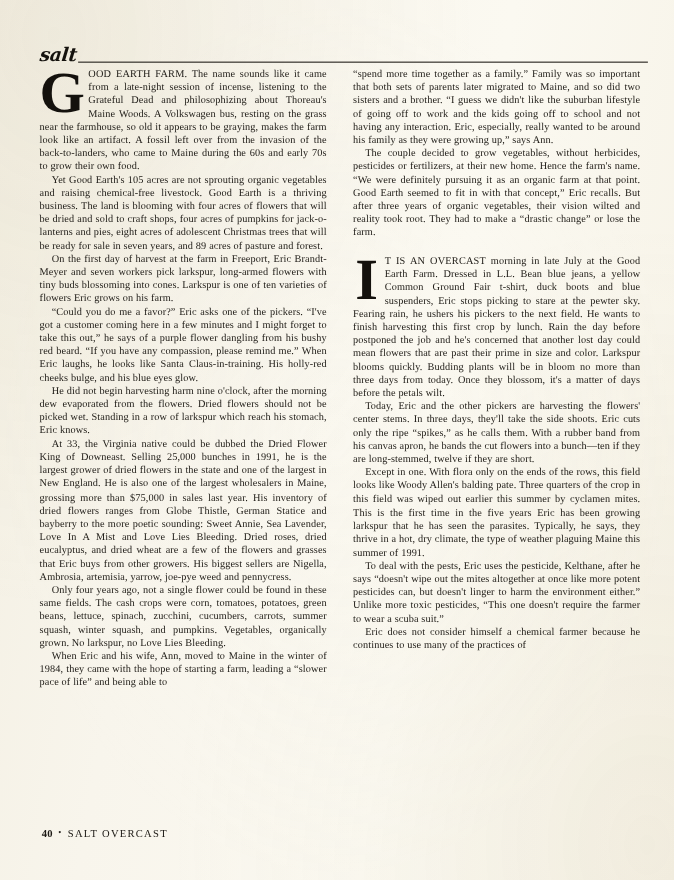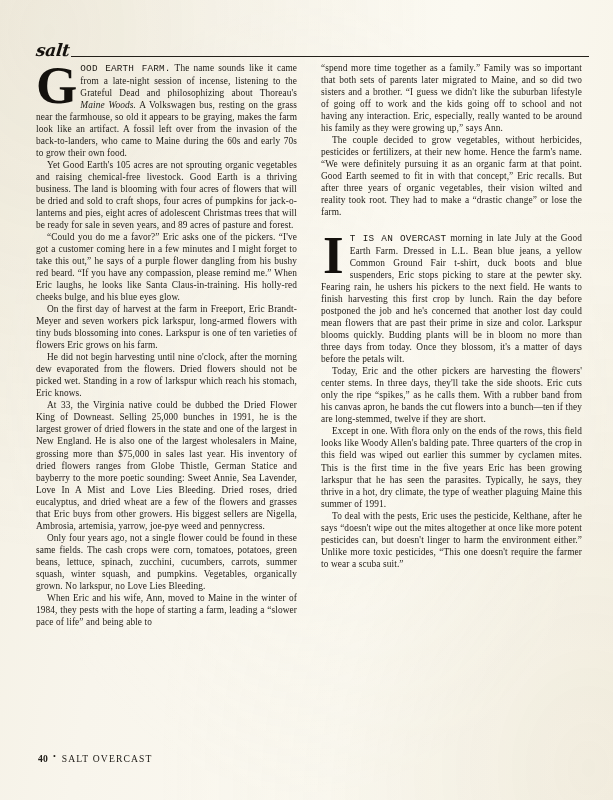--- a/index.html
+++ b/index.html
@@ -73,21 +73,21 @@
     hyphens: auto;
     -webkit-hyphens: auto;
     letter-spacing: 0.01em;
     word-spacing: 0.01em;
     color: #1d1a15;
   }
   p + p {
     text-indent: 11px;
   }
   p.no-indent { text-indent: 0; }
-  em, .ital { font-style: italic; }
+  em, .ital { }
 
   
   .dropcap-para {
     position: relative;
     min-height: 50px;
   }
   .dropcap {
     float: left;
     font-family: "Liberation Serif", "DejaVu Serif", serif;
     font-weight: 700;
@@ -100,21 +100,20 @@
     padding-top: 2px;
   }
   .dropcap.i {
     font-size: 53px;
     margin: 1px 6px -2px 2px;
     padding-top: 2px;
   }
   .smallcaps-lead {
     font-variant: small-caps;
     letter-spacing: 0.02em;
-    font-family: Liberation Mono, monospace;
   }
   .spacer-para {
     height: 14px;
   }
 
   
   .footer {
     position: absolute;
     left: 38px;
     bottom: 36px;
@@ -160,41 +159,42 @@
     <div class="masthead-rule"></div>
   </div>
 
   <div class="columns">
 
     <div class="col">
 
       <p class="dropcap-para no-indent"><span class="dropcap g">G</span><span class="smallcaps-lead">OOD EARTH FARM.</span><span> The name sounds like it came from a late-night session of incense, listening to the Grateful Dead and philosophizing about Thoreau's </span><span class="ital">Maine Woods.</span><span> A Volkswagen bus, resting on the grass near the farmhouse, so old it appears to be graying, makes the farm look like an artifact. A fossil left over from the invasion of the back-to-landers, who came to Maine during the 60s and early 70s to grow their own food.</span></p>
 
       <p>Yet Good Earth's 105 acres are not sprouting organic vegetables and raising chemical-free livestock. Good Earth is a thriving business. The land is blooming with four acres of flowers that will be dried and sold to craft shops, four acres of pumpkins for jack-o-lanterns and pies, eight acres of adolescent Christmas trees that will be ready for sale in seven years, and 89 acres of pasture and forest.</p>
+      <p>On the first day of harvest at the farm in Freeport, Eric Brandt-Meyer and seven workers pick larkspur, long-armed flowers with tiny buds blossoming into cones. Larkspur is one of ten varieties of flowers Eric grows on his farm.</p>
       <p>“Could you do me a favor?” Eric asks one of the pickers. “I've got a customer coming here in a few minutes and I might forget to take this out,” he says of a purple flower dangling from his bushy red beard. “If you have any compassion, please remind me.” When Eric laughs, he looks like Santa Claus-in-training. His holly-red cheeks bulge, and his blue eyes glow.</p>
-      <p>On the first day of harvest at the farm in Freeport, Eric Brandt-Meyer and seven workers pick larkspur, long-armed flowers with tiny buds blossoming into cones. Larkspur is one of ten varieties of flowers Eric grows on his farm.</p>
-      <p>He did not begin harvesting until nine o'clock, after the morning dew evaporated from the flowers. Dried flowers should not be picked wet. Standing in a row of larkspur which reach his stomach, Eric knows.</p>
+      <p>He did not begin harvesting harm nine o'clock, after the morning dew evaporated from the flowers. Dried flowers should not be picked wet. Standing in a row of larkspur which reach his stomach, Eric knows.</p>
       <p>At 33, the Virginia native could be dubbed the Dried Flower King of Downeast. Selling 25,000 bunches in 1991, he is the largest grower of dried flowers in the state and one of the largest in New England. He is also one of the largest wholesalers in Maine, grossing more than $75,000 in sales last year. His inventory of dried flowers ranges from Globe Thistle, German Statice and bayberry to the more poetic sounding: Sweet Annie, Sea Lavender, Love In A Mist and Love Lies Bleeding. Dried roses, dried eucalyptus, and dried wheat are a few of the flowers and grasses that Eric buys from other growers. His biggest sellers are Nigella, Ambrosia, artemisia, yarrow, joe-pye weed and pennycress.</p>
       <p>Only four years ago, not a single flower could be found in these same fields. The cash crops were corn, tomatoes, potatoes, green beans, lettuce, spinach, zucchini, cucumbers, carrots, summer squash, winter squash, and pumpkins. Vegetables, organically grown. No larkspur, no Love Lies Bleeding.</p>
-      <p>When Eric and his wife, Ann, moved to Maine in the winter of 1984, they pests with the hope of starting a farm, leading a “slower pace of life” and being able to</p>
+      <p>When Eric and his wife, Ann, moved to Maine in the winter of 1984, they came with the hope of starting a farm, leading a “slower pace of life” and being able to</p>
 
     </div>
 
     <div class="col">
 
       <p class="no-indent">“spend more time together as a family.” Family was so important that both sets of parents later migrated to Maine, and so did two sisters and a brother. “I guess we didn't like the suburban lifestyle of going off to work and the kids going off to school and not having any interaction. Eric, especially, really wanted to be around his family as they were growing up,” says Ann.</p>
       <p>The couple decided to grow vegetables, without herbicides, pesticides or fertilizers, at their new home. Hence the farm's name. “We were definitely pursuing it as an organic farm at that point. Good Earth seemed to fit in with that concept,” Eric recalls. But after three years of organic vegetables, their vision wilted and reality took root. They had to make a “drastic change” or lose the farm.</p>
 
       <div class="spacer-para"></div>
 
       <p class="dropcap-para no-indent"><span class="dropcap i">I</span><span class="smallcaps-lead">T IS AN OVERCAST</span><span> morning in late July at the Good Earth Farm. Dressed in L.L. Bean blue jeans, a yellow Common Ground Fair t-shirt, duck boots and blue suspenders, Eric stops picking to stare at the pewter sky. Fearing rain, he ushers his pickers to the next field. He wants to finish harvesting this first crop by lunch. Rain the day before postponed the job and he's concerned that another lost day could mean flowers that are past their prime in size and color. Larkspur blooms quickly. Budding plants will be in bloom no more than three days from today. Once they blossom, it's a matter of days before the petals wilt.</span></p>
 
       <p>Today, Eric and the other pickers are harvesting the flowers' center stems. In three days, they'll take the side shoots. Eric cuts only the ripe “spikes,” as he calls them. With a rubber band from his canvas apron, he bands the cut flowers into a bunch—ten if they are long-stemmed, twelve if they are short.</p>
       <p>Except in one. With flora only on the ends of the rows, this field looks like Woody Allen's balding pate. Three quarters of the crop in this field was wiped out earlier this summer by cyclamen mites. This is the first time in the five years Eric has been growing larkspur that he has seen the parasites. Typically, he says, they thrive in a hot, dry climate, the type of weather plaguing Maine this summer of 1991.</p>
       <p>To deal with the pests, Eric uses the pesticide, Kelthane, after he says “doesn't wipe out the mites altogether at once like more potent pesticides can, but doesn't linger to harm the environment either.” Unlike more toxic pesticides, “This one doesn't require the farmer to wear a scuba suit.”</p>
+      <p>Eric does not consider himself a chemical farmer because he continues to use many of the practices of</p>
 
     </div>
 
   </div>
 
   <div class="footer">
     <span class="footer-page">40</span>
     <span class="footer-dot">•</span>
     <span class="footer-title">SALT OVERCAST</span>
   </div>

